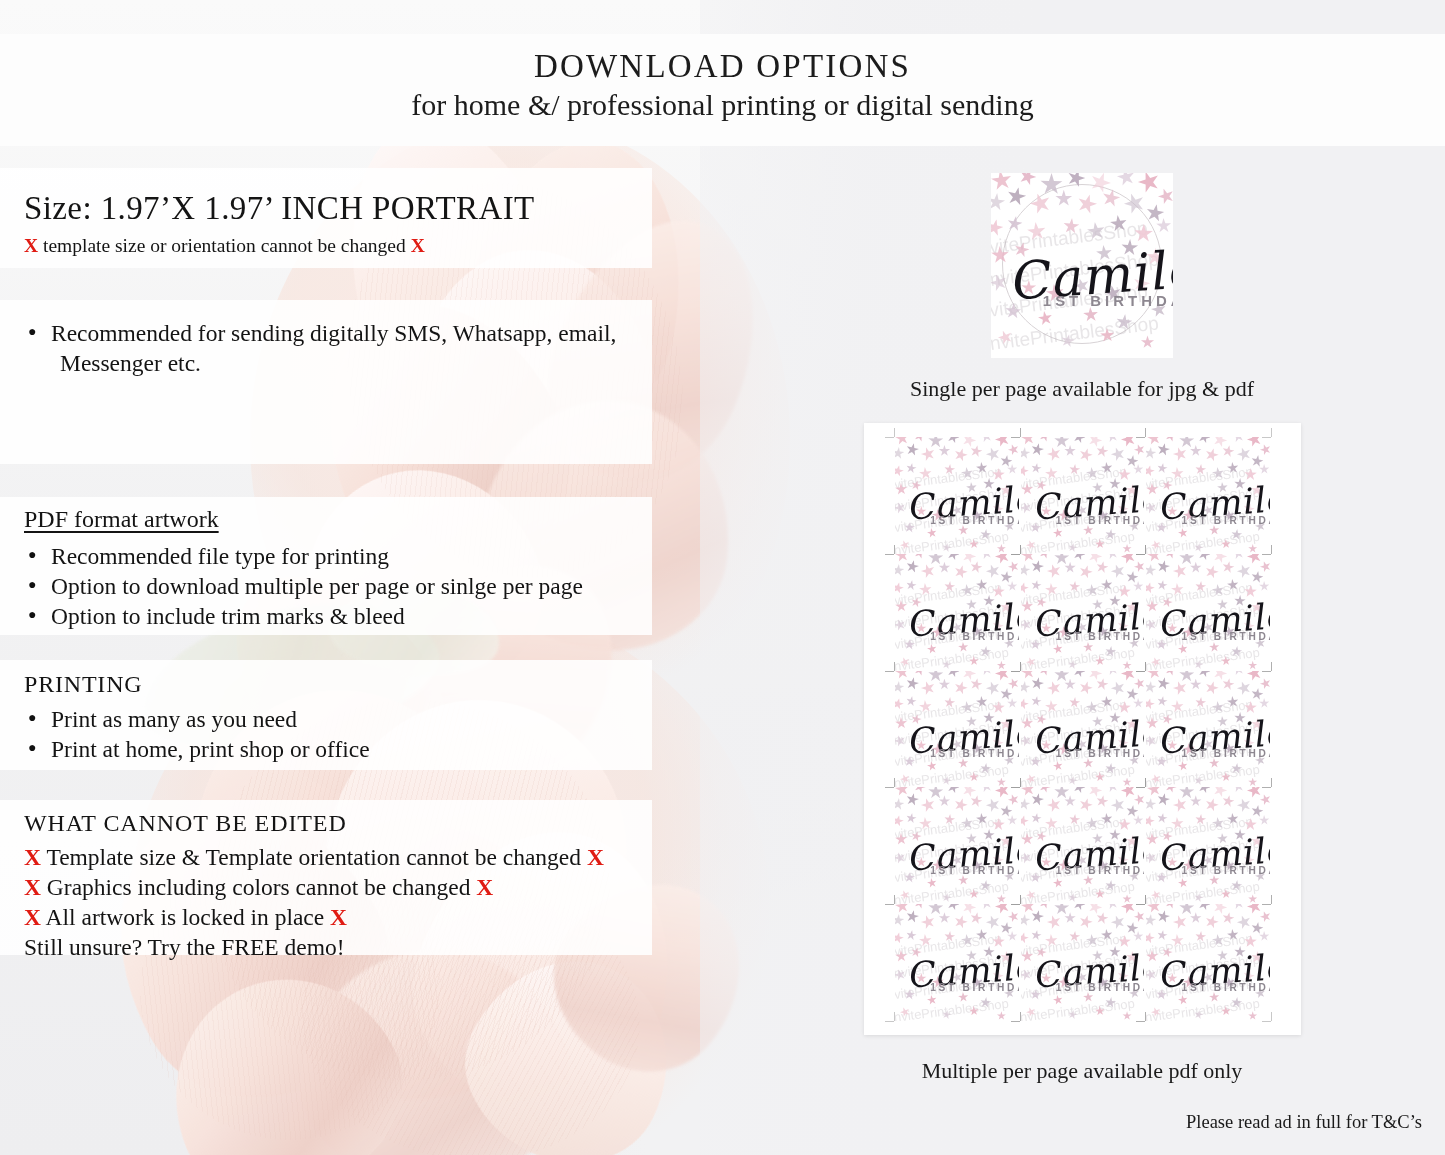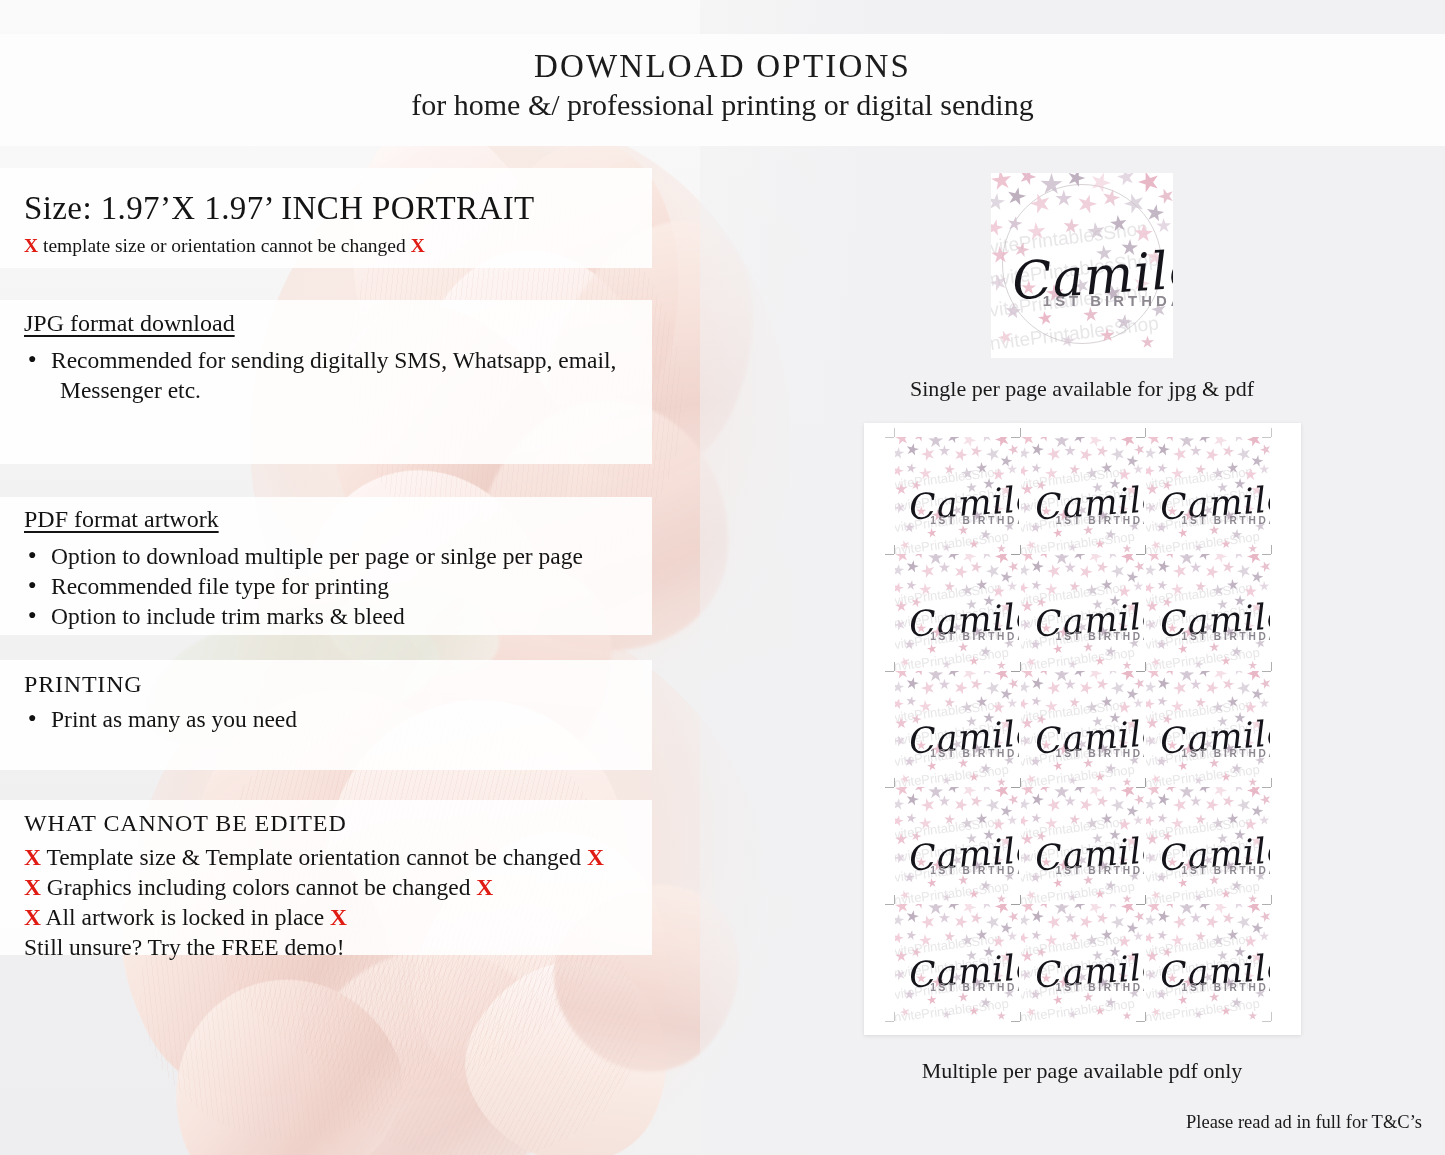--- a/index.html
+++ b/index.html
@@ -130,44 +130,42 @@
   <div class="txtblk" style="left:24px;top:190px;">
     <div class="size-title">Size: 1.97’X 1.97’ INCH PORTRAIT</div>
     <div class="size-sub" style="margin-top:8px;">
       <span class="x-red">X</span>
       <span>template size or orientation cannot be changed</span>
       <span class="x-red">X</span>
     </div>
   </div>
 
   <div class="txtblk" style="left:24px;top:310px;">
-    <div>
-      <span class="sec-head">JPG format download</span>
-    </div>
     <ul class="blist" style="margin-top:8px;">
       <li>Recommended for sending digitally SMS, Whatsapp, email,</li>
       <li class="cont">Messenger etc.</li>
     </ul>
   </div>
 
   <div class="txtblk" style="left:24px;top:506px;">
     <div>
       <span class="sec-head">PDF format artwork</span>
     </div>
     <ul class="blist" style="margin-top:8px;">
+      <li>Recommended file type for printing</li>
       <li>Option to download multiple per page or sinlge per page</li>
-      <li>Recommended file type for printing</li>
       <li>Option to include trim marks &amp; bleed</li>
     </ul>
   </div>
 
   <div class="txtblk" style="left:24px;top:671px;">
     <div class="sec-head-plain">PRINTING</div>
     <ul class="blist" style="margin-top:6px;">
       <li>Print as many as you need</li>
+      <li>Print at home, print shop or office</li>
     </ul>
   </div>
 
   <div class="txtblk" style="left:24px;top:810px;">
     <div class="edit-head">WHAT CANNOT BE EDITED</div>
     <div class="xline" style="margin-top:5px;">
       <span class="x-red">X</span>
       <span>Template size &amp; Template orientation cannot be changed</span>
       <span class="x-red">X</span>
     </div>

